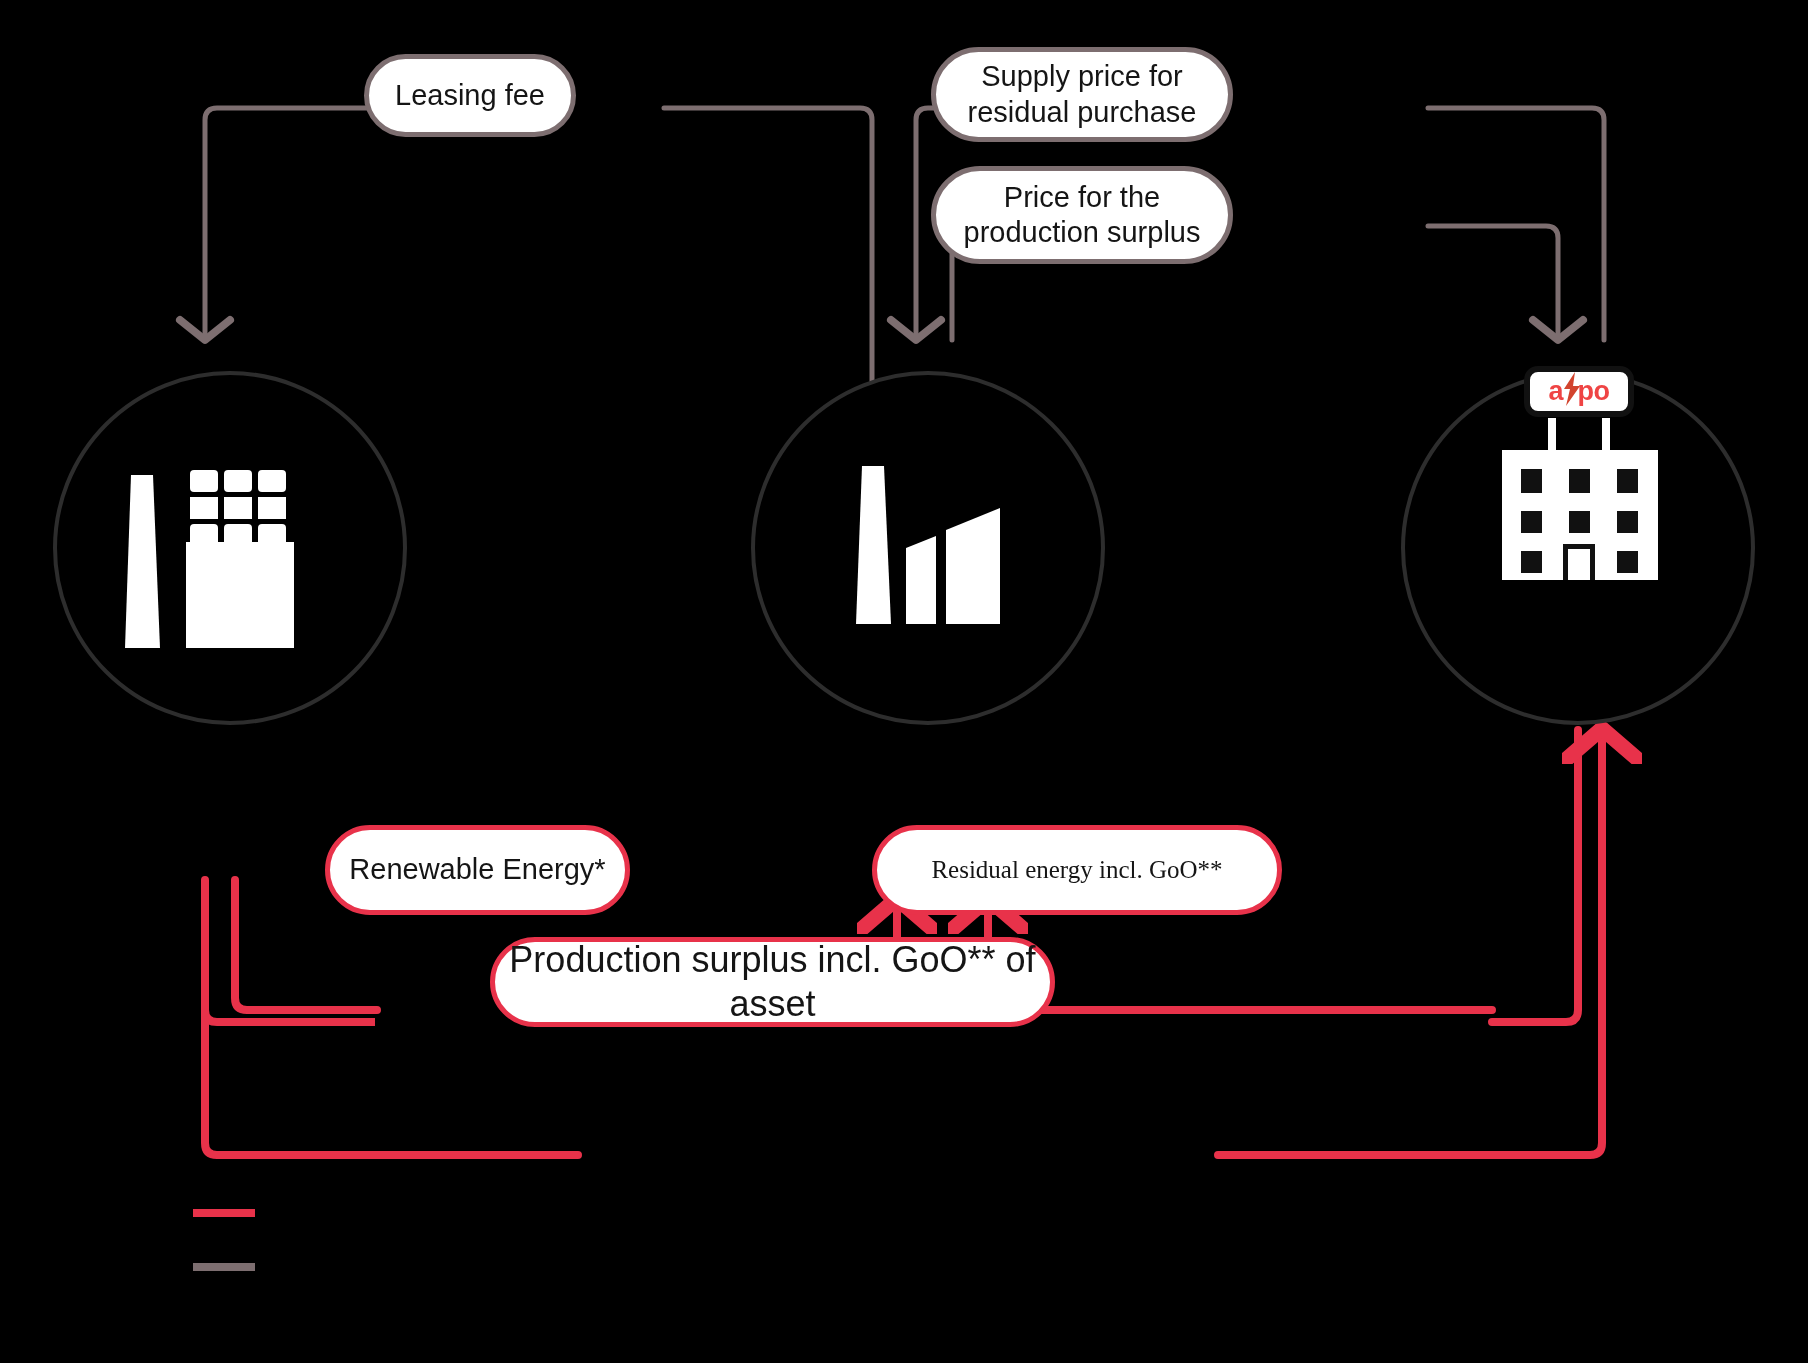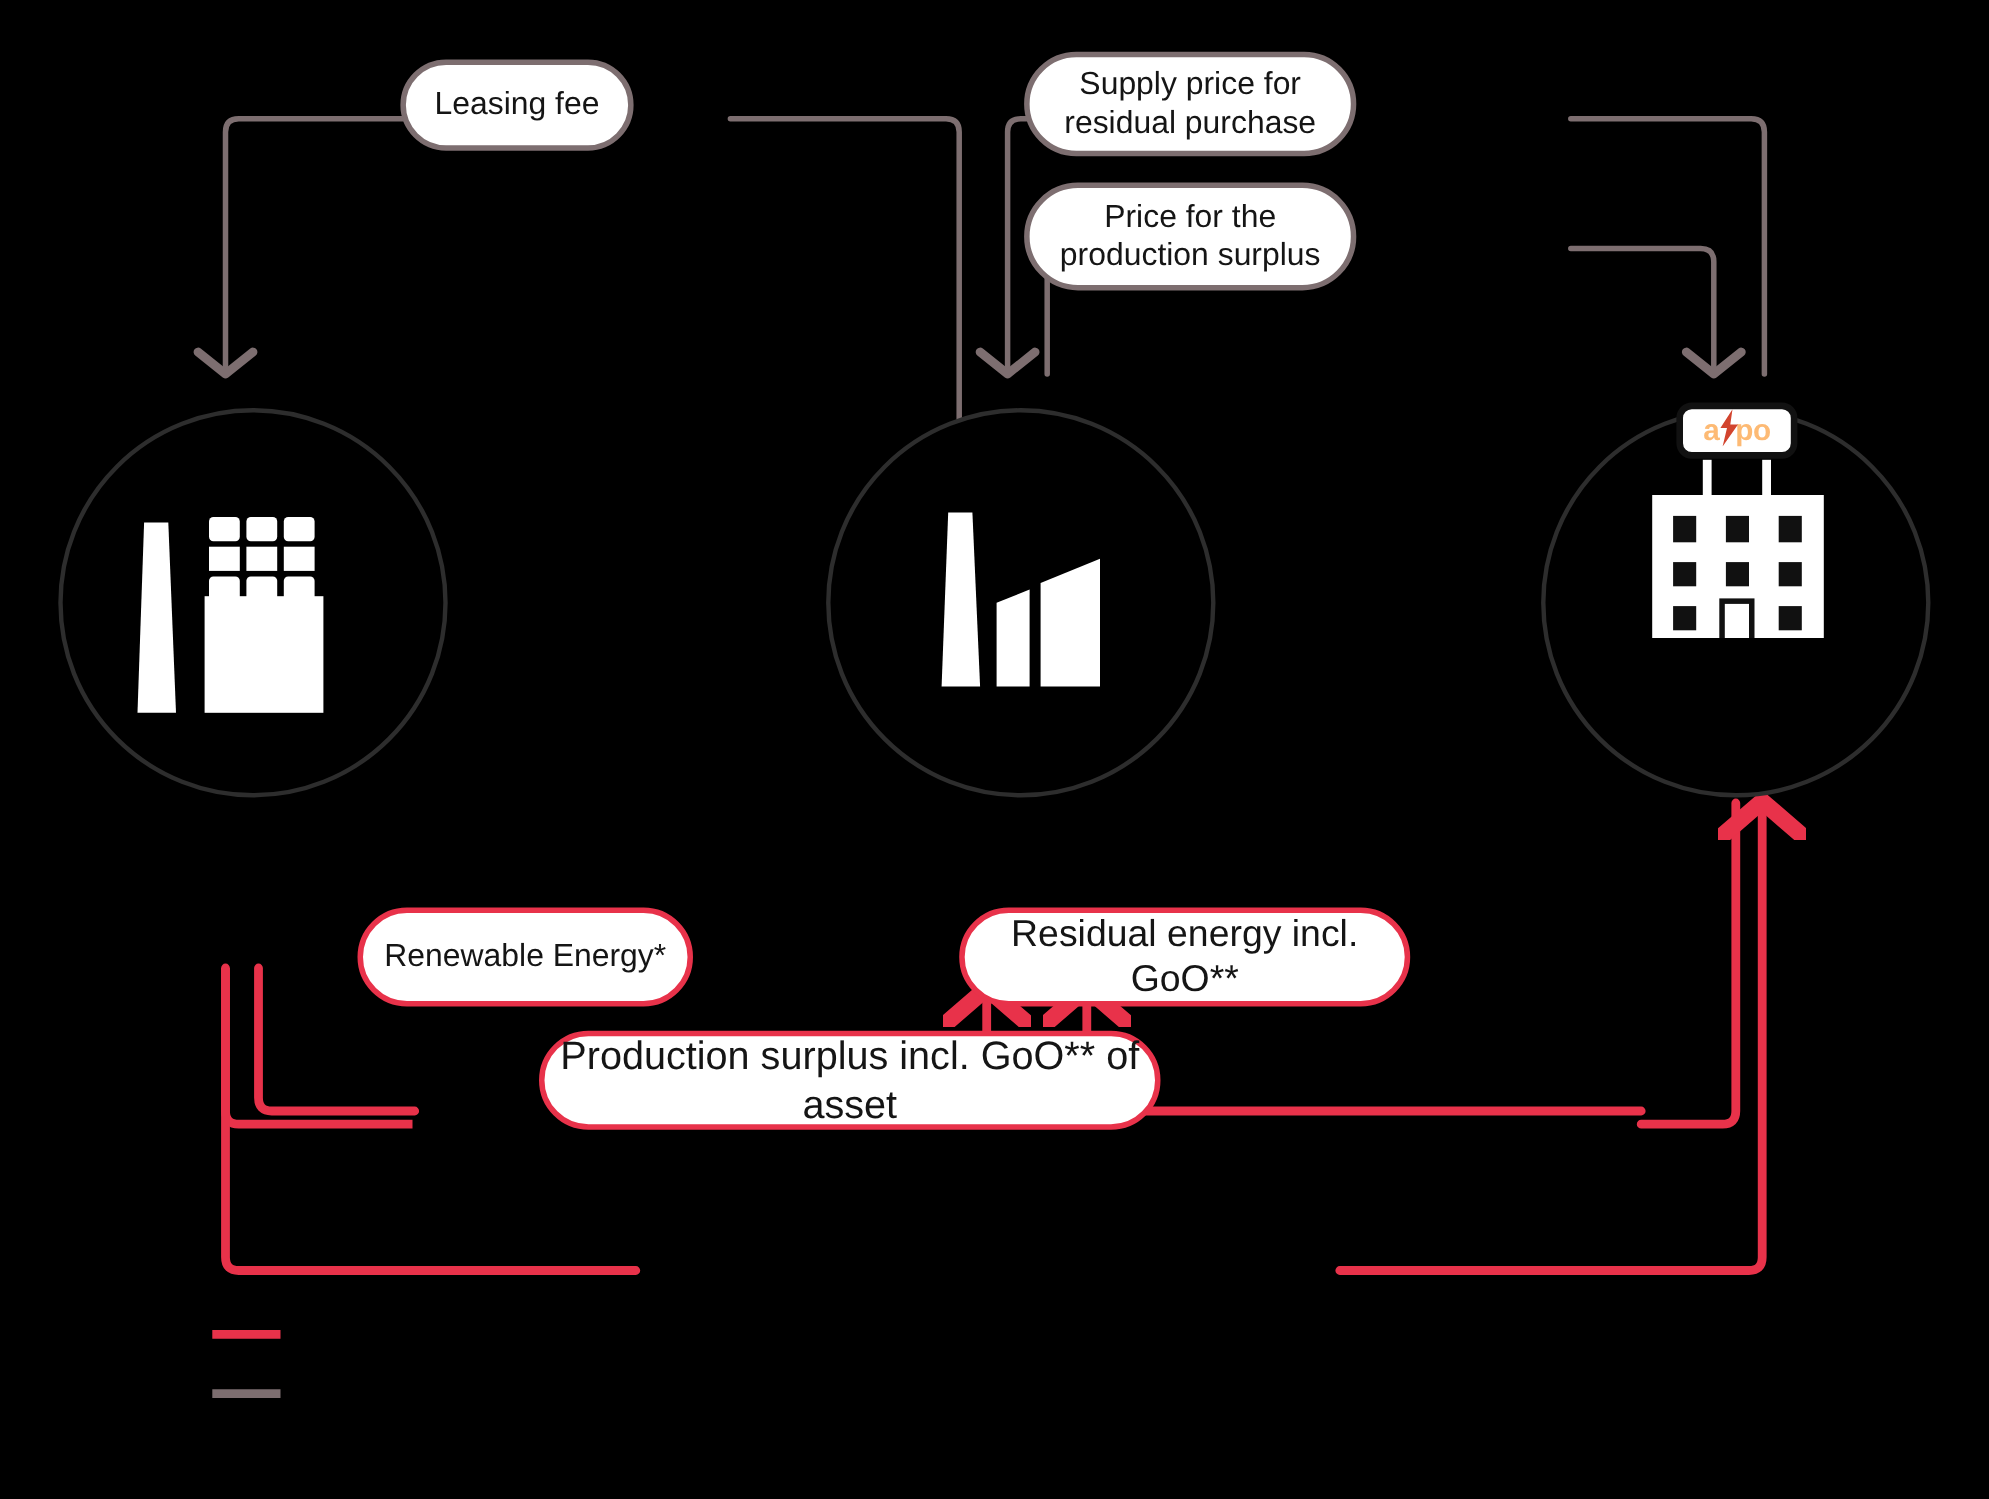--- a/index.html
+++ b/index.html
@@ -171,32 +171,32 @@
 
   <div class="pill gray" style="left:931px; top:166px; width:302px; height:98px; font-size:29px;">
     <span>Price for the
 production surplus</span>
   </div>
 
   <div class="pill red" style="left:325px; top:825px; width:305px; height:90px; font-size:29px;">
     <span>Renewable Energy*</span>
   </div>
 
-  <div class="pill red" style="left:872px; top:825px; width:410px; height:90px; font-size:34px;">
+  <div class="pill red" style="left:872px; top:825px; width:410px; height:90px; font-size:25px;font-family:Liberation Serif, serif;">
     <span>Residual energy incl. GoO**</span>
   </div>
 
   <div class="pill red" style="left:490px; top:937px; width:565px; height:90px; font-size:36px;">
     <span>Production surplus incl. GoO** of asset</span>
   </div>
 
   <div style="position:absolute; left:1527px; top:369px; width:104px; height:45px;
               display:flex; align-items:center; justify-content:center; z-index:6;">
     <span style="position:relative; font-family:'Liberation Sans',sans-serif; font-weight:700;
-                 font-size:27px; color:#fdba74; letter-spacing:-0.5px;">
+                 font-size:27px; color:#ef4444; letter-spacing:-0.5px;">
       <span>a</span><span style="opacity:0">x</span><span>po</span>
       <svg width="22" height="34" viewBox="0 0 22 34" style="position:absolute; left:13px; top:-4px;">
         <path d="M14,0 L3,17 L9,17 L5,34 L19,14 L12,14 Z" fill="#d2442e"></path>
       </svg>
     </span>
   </div>
 
 </div>
 
 </body></html>

